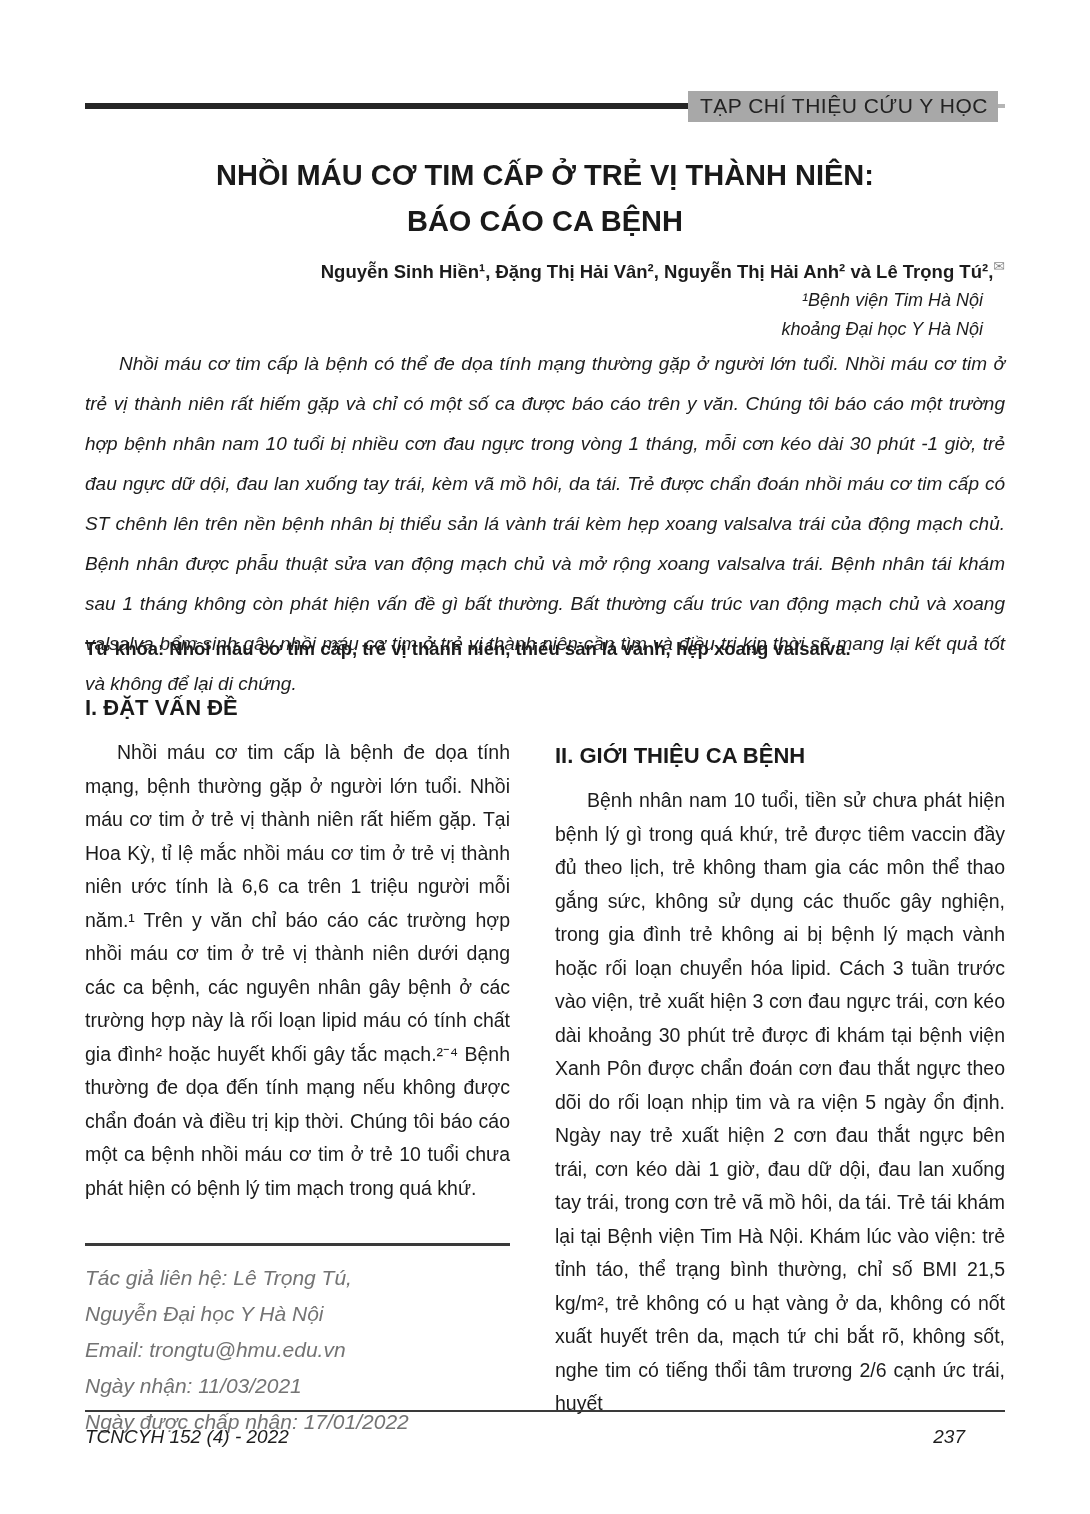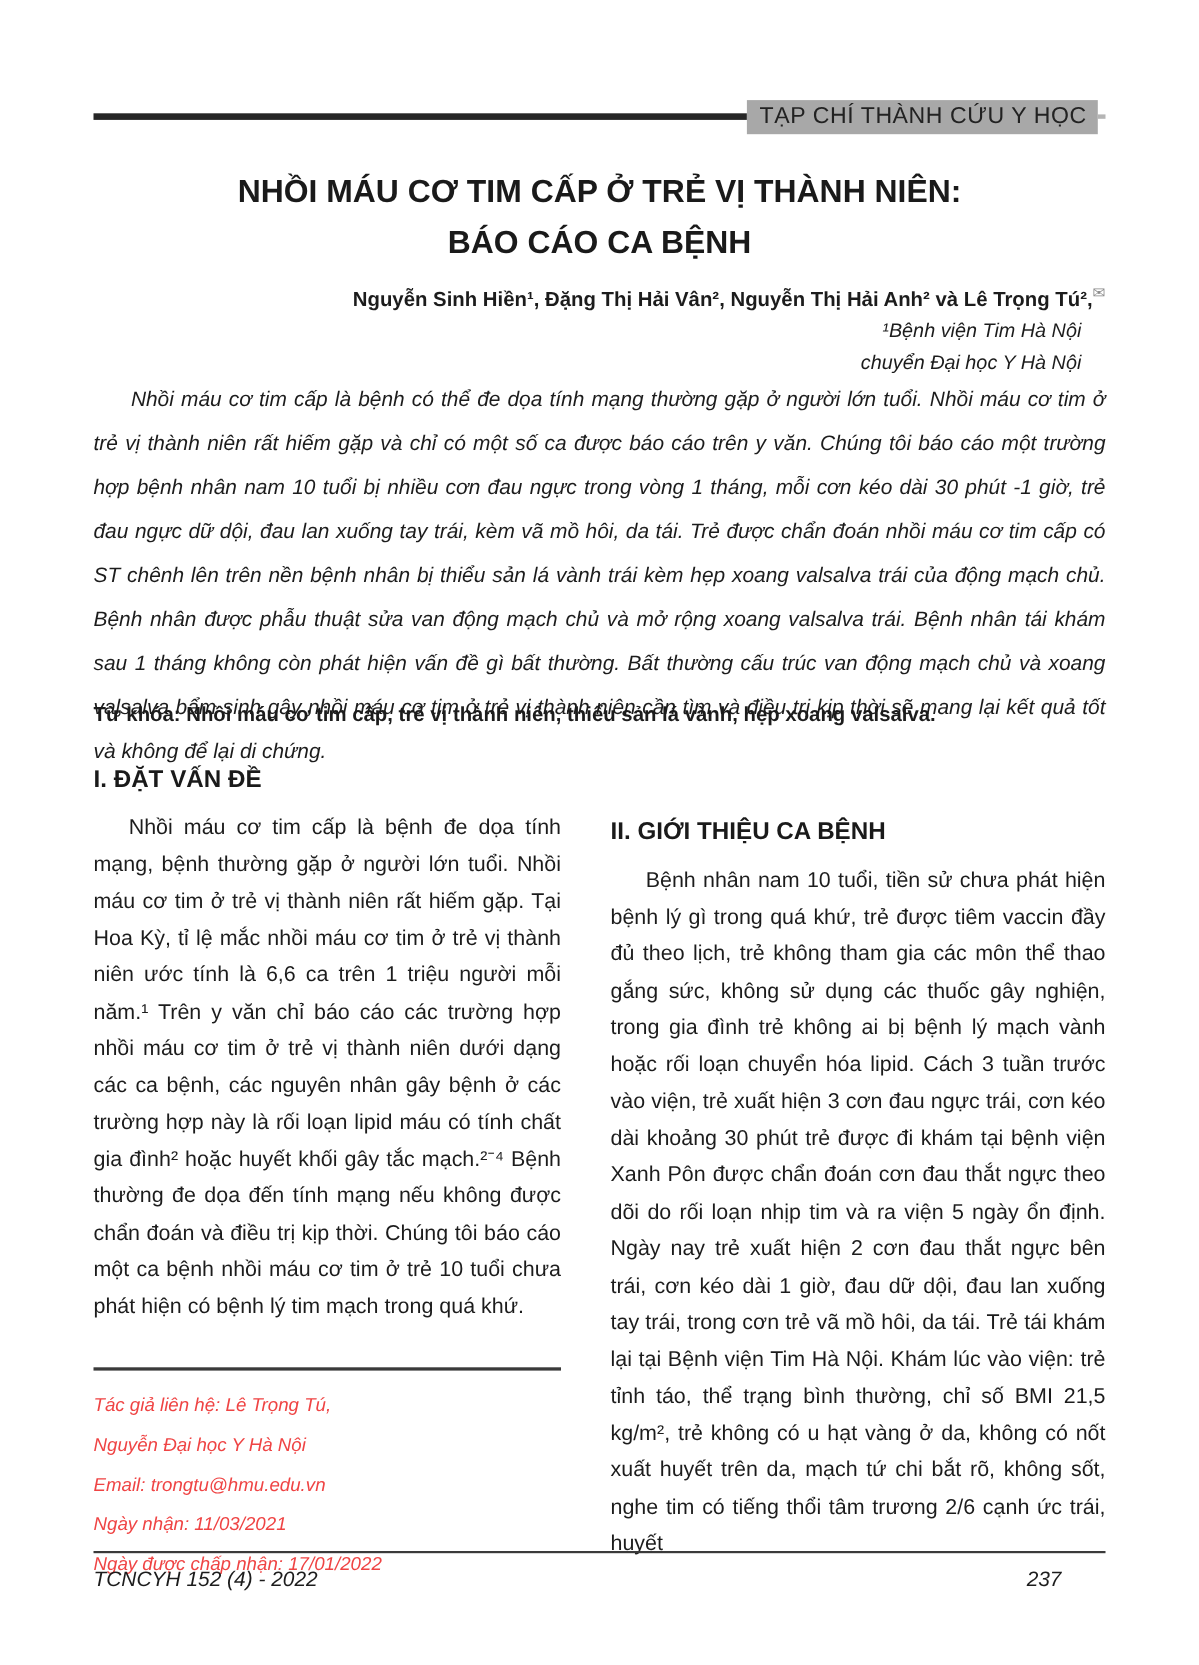--- a/index.html
+++ b/index.html
@@ -119,23 +119,23 @@
 
   
   .correspondence { margin-top: 38px; }
   .correspondence-rule {
     height: 3px;
     background: #3a3a3a;
     margin-bottom: 14px;
   }
   .correspondence-line {
     font-style: italic;
-    font-size: 17px;
+    font-size: 21px;
     line-height: 36px;
-    color: #ef4444;
+    color: #737373;
   }
 
   
   .footer {
     position: absolute;
     left: 85px; right: 85px; top: 1410px;
   }
   .footer-rule { height: 2px; background: #3a3a3a; }
   .footer-row {
     margin-top: 14px;
@@ -149,37 +149,37 @@
   .footer-page { padding-right: 40px; }
 </style>
 </head>
 <body>
 
 <div class="page">
 
   <div class="header">
     <div class="header-rule"></div>
     <div class="journal-badge">
-      <span>TẠP CHÍ THÀNH CỨU Y HỌC</span>
+      <span>TẠP CHÍ THIỆU CỨU Y HỌC</span>
     </div>
     <div class="badge-tick"></div>
   </div>
 
   <h1 class="title">
     <span style="display:block">NHỒI MÁU CƠ TIM CẤP Ở TRẺ VỊ THÀNH NIÊN:</span>
     <span style="display:block">BÁO CÁO CA BỆNH</span>
   </h1>
 
   <p class="authors">
     <span>Nguyễn Sinh Hiền¹, Đặng Thị Hải Vân², Nguyễn Thị Hải Anh² và Lê Trọng Tú²,</span><span class="mail-icon">✉</span>
   </p>
 
   <div class="affiliations">
     <div>¹Bệnh viện Tim Hà Nội</div>
-    <div>chuyển Đại học Y Hà Nội</div>
+    <div>khoảng Đại học Y Hà Nội</div>
   </div>
 
   <p class="abstract">Nhồi máu cơ tim cấp là bệnh có thể đe dọa tính mạng thường gặp ở người lớn tuổi. Nhồi máu cơ tim ở trẻ vị thành niên rất hiếm gặp và chỉ có một số ca được báo cáo trên y văn. Chúng tôi báo cáo một trường hợp bệnh nhân nam 10 tuổi bị nhiều cơn đau ngực trong vòng 1 tháng, mỗi cơn kéo dài 30 phút -1 giờ, trẻ đau ngực dữ dội, đau lan xuống tay trái, kèm vã mồ hôi, da tái. Trẻ được chẩn đoán nhồi máu cơ tim cấp có ST chênh lên trên nền bệnh nhân bị thiểu sản lá vành trái kèm hẹp xoang valsalva trái của động mạch chủ. Bệnh nhân được phẫu thuật sửa van động mạch chủ và mở rộng xoang valsalva trái. Bệnh nhân tái khám sau 1 tháng không còn phát hiện vấn đề gì bất thường. Bất thường cấu trúc van động mạch chủ và xoang valsalva bẩm sinh gây nhồi máu cơ tim ở trẻ vị thành niên cần tìm và điều trị kịp thời sẽ mang lại kết quả tốt và không để lại di chứng.</p>
 
   <p class="keywords">Từ khóa: Nhồi máu cơ tim cấp, trẻ vị thành niên, thiểu sản lá vành, hẹp xoang valsalva.</p>
 
   <div class="columns">
 
     <div class="col-left">
       <h2 class="section-heading">I. ĐẶT VẤN ĐỀ</h2>

